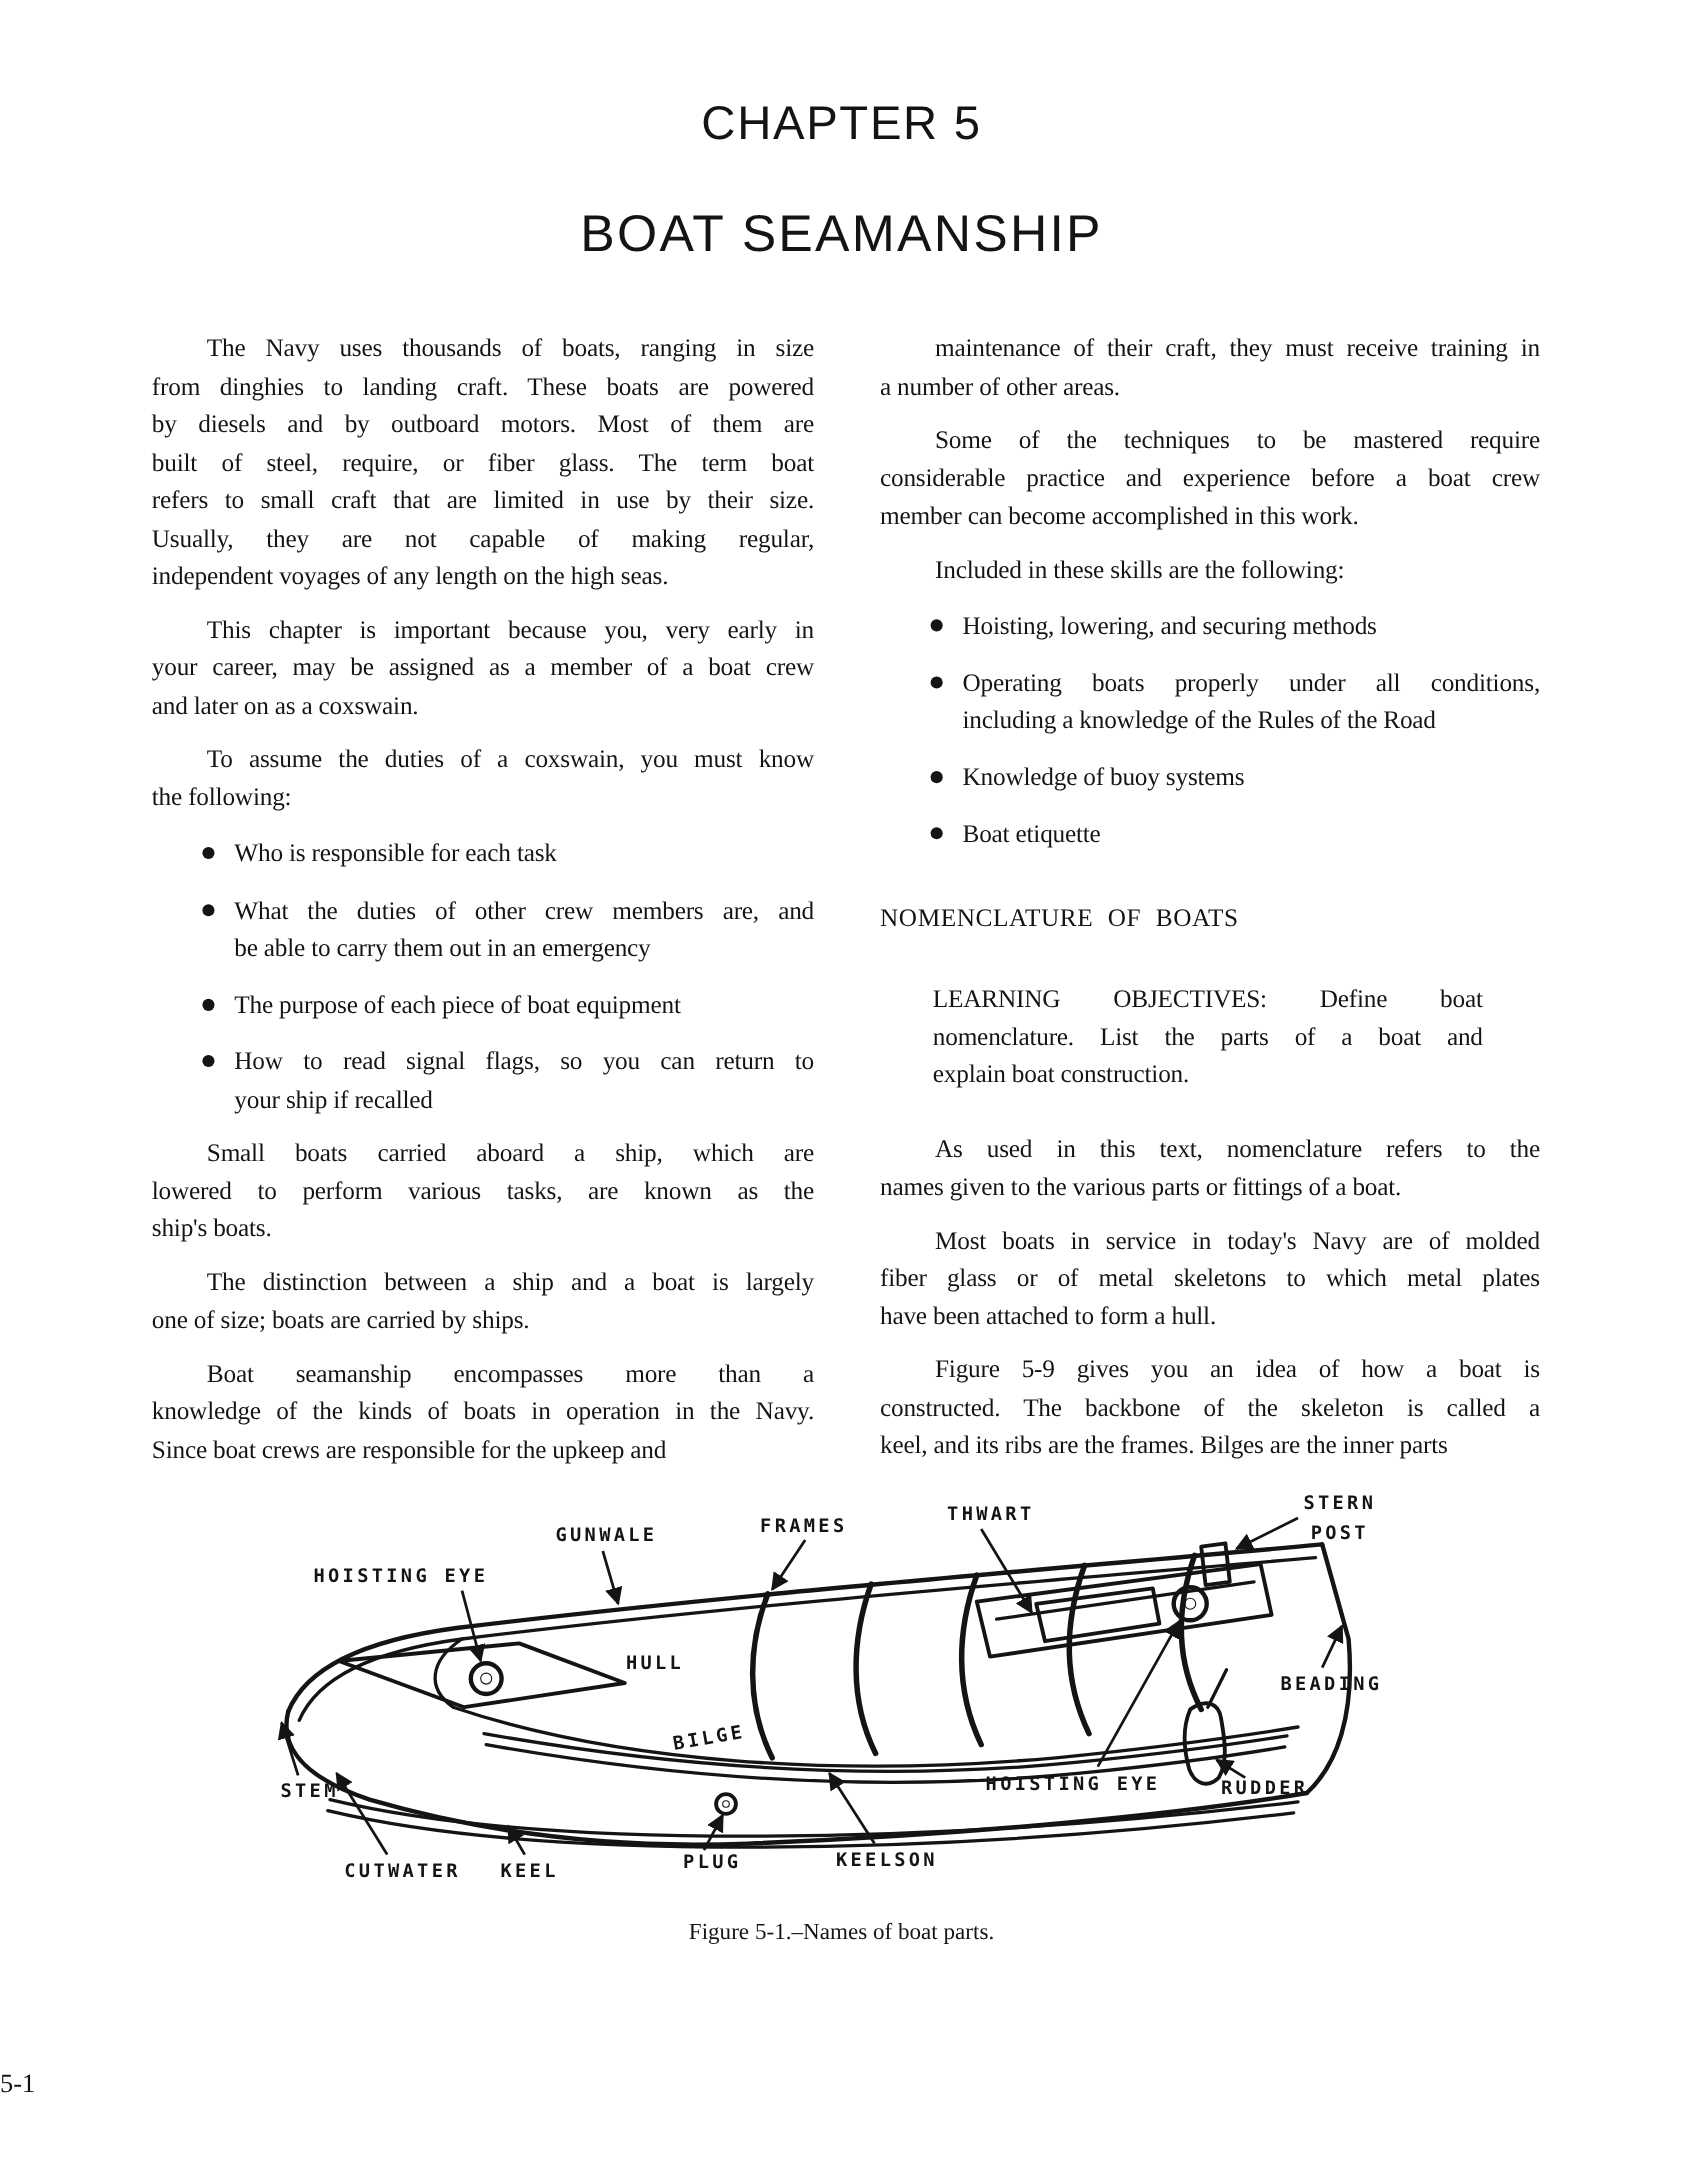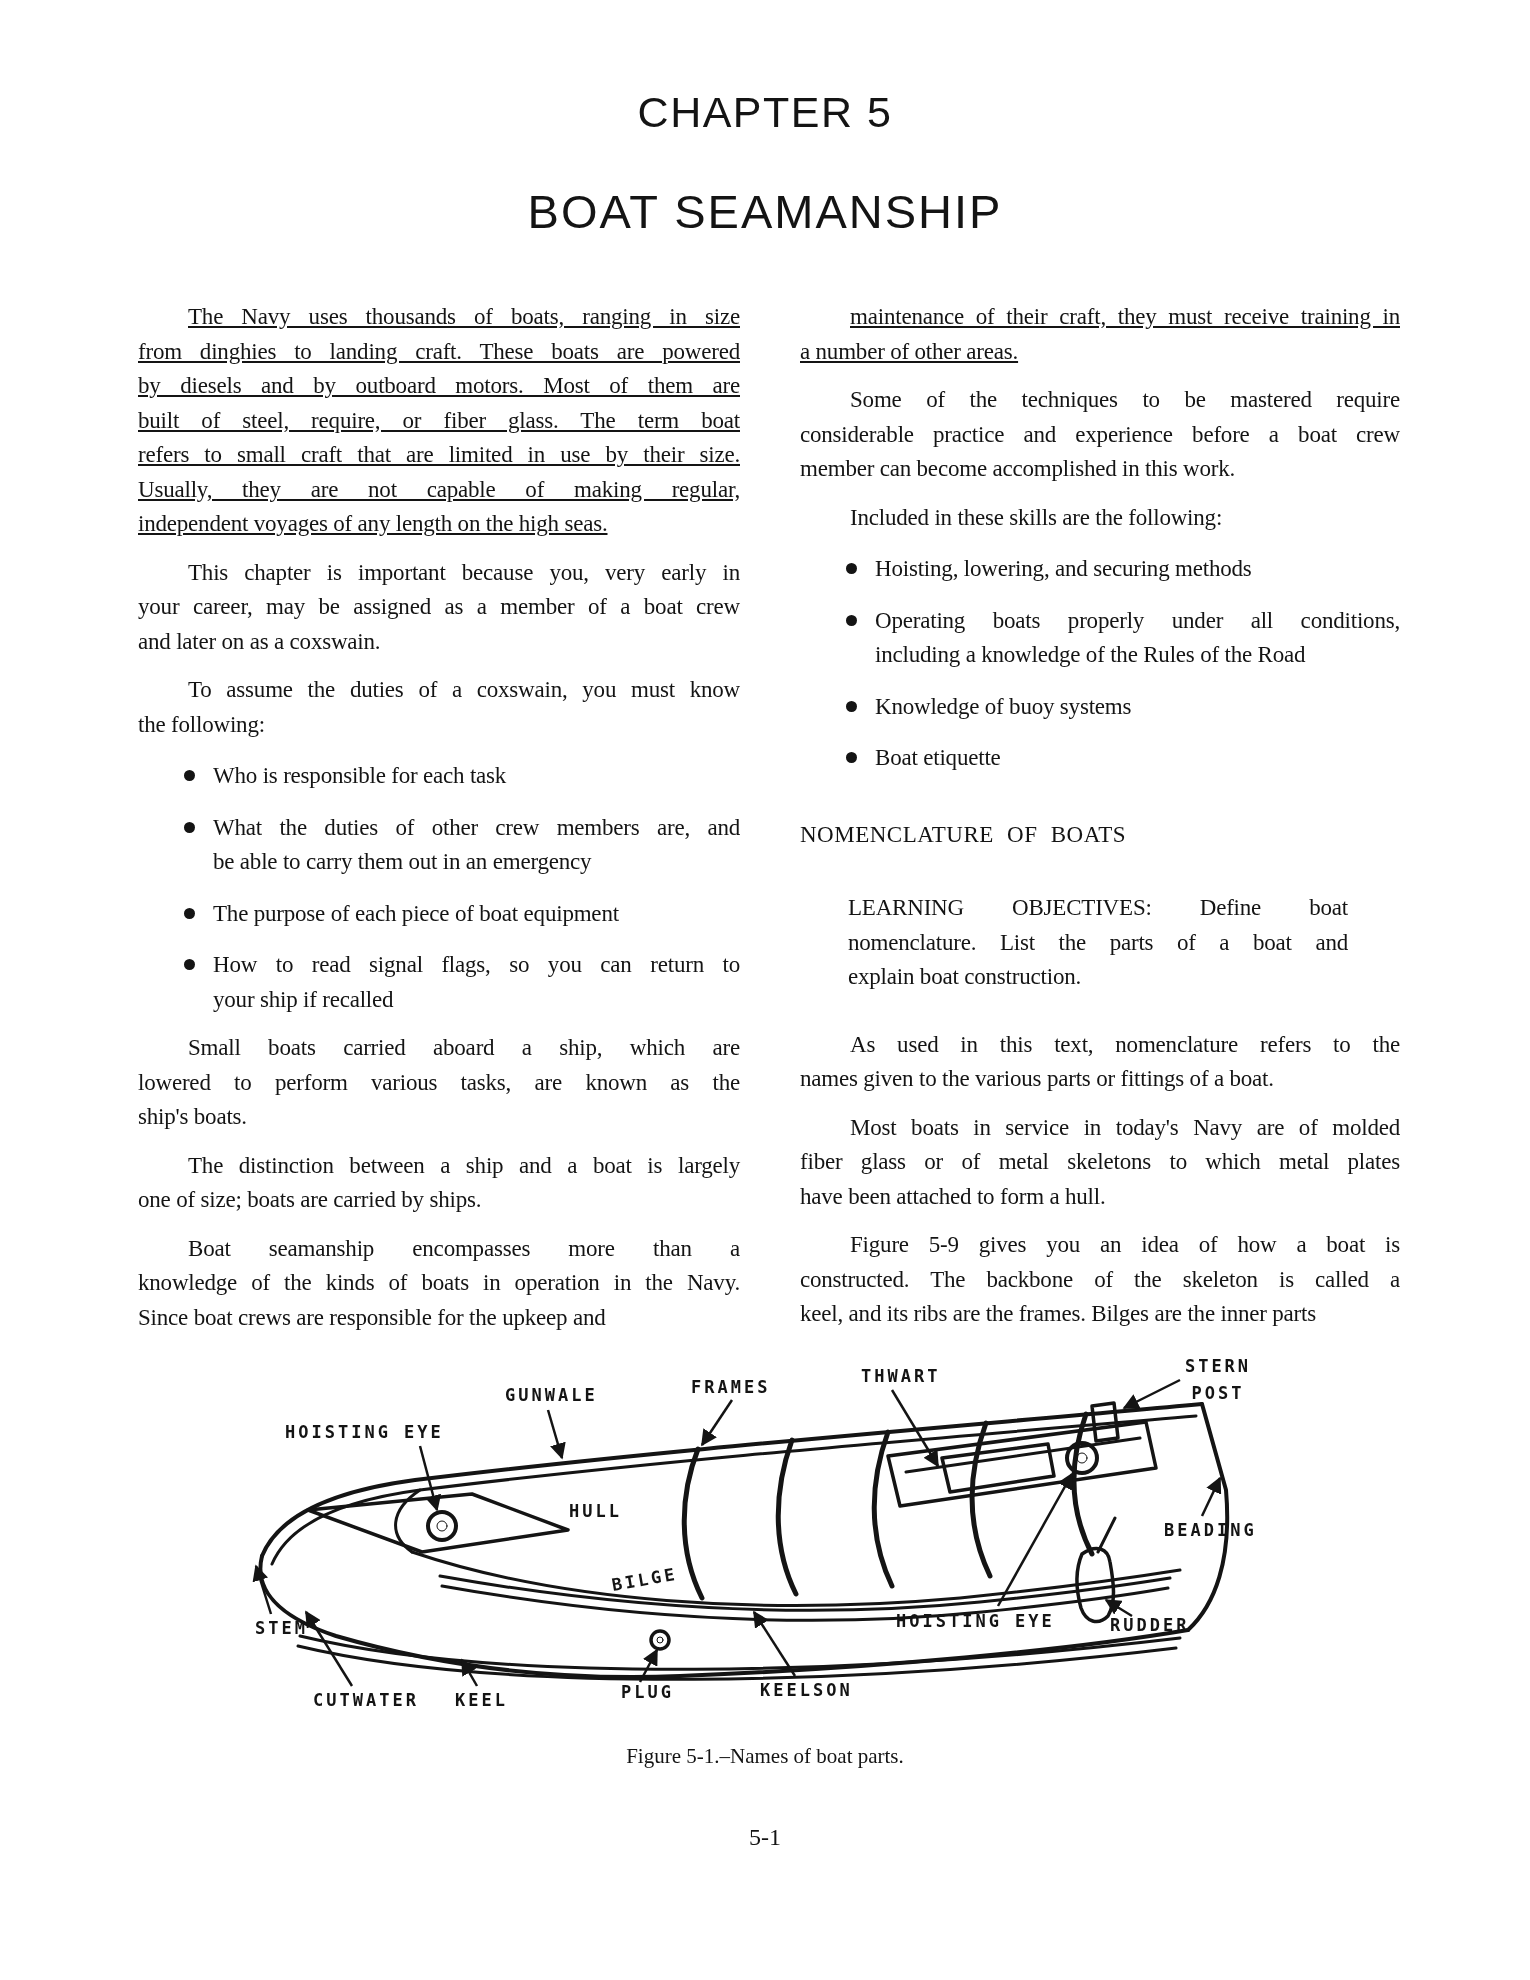--- a/index.html
+++ b/index.html
@@ -20,32 +20,32 @@
   .line.last  { text-align-last:left; }
   .line.first { text-indent:50px; }
 
   .para { margin-top:14px; }
   .bullet-item { margin-top:17px; position:relative; padding-left:75px; }
   .bullet-item .dot { position:absolute; left:46px; top:11px; width:11px; height:11px;
                       border-radius:50%; background:#141414; }
   .heading { margin-top:42px; text-align:left; letter-spacing:0.5px; word-spacing:7px; }
   .objectives { margin-top:39px; margin-left:48px; margin-right:52px; }
   .objectives + .para { margin-top:33px; }
-  .col > :first-child { margin-top:0;text-decoration:underline; }
+  .col > :first-child { margin-top:0; }
 
   .figure { position:absolute; left:140px; top:1350px; width:1260px; height:380px; }
   .figure svg { display:block; }
   .boat path, .boat line, .boat circle, .boat ellipse {
       stroke:#141414; fill:none; stroke-linecap:round; stroke-linejoin:round; }
   .fig-label { font-family:"DejaVu Sans Mono", monospace; font-weight:bold; font-size:17px;
                letter-spacing:3px; fill:#141414; }
   .fig-arrow { stroke:#141414; stroke-width:2.5px; }
 
   .caption { position:absolute; top:1744px; left:0; width:100%; text-align:center; font-size:21px; }
-  .pageno  { position:absolute; top:1824px; left:0; width:100%; text-align:center; font-size:24px; }
+  .pageno  { position:absolute; top:1882px; left:0; width:100%; font-size:24px; }
 </style>
 </head>
 <body>
 
 <div class="page">
 
   <div class="chapter">CHAPTER 5</div>
   <h1 class="title">BOAT SEAMANSHIP</h1>
 
   <div id="col-left" class="col">

